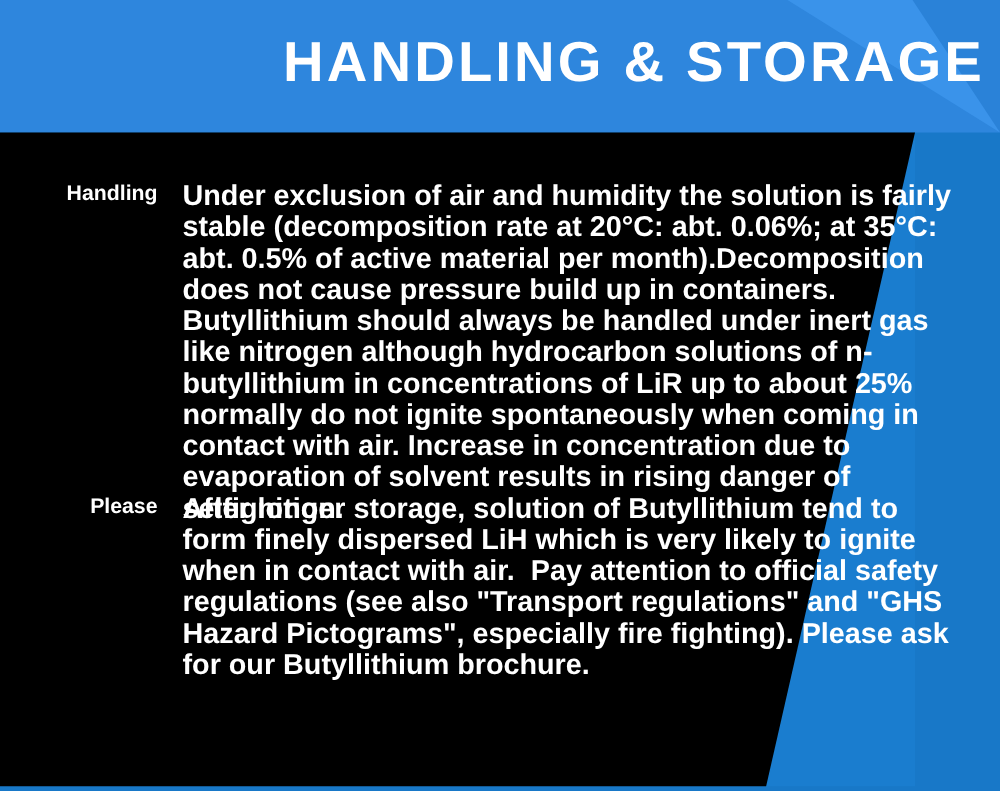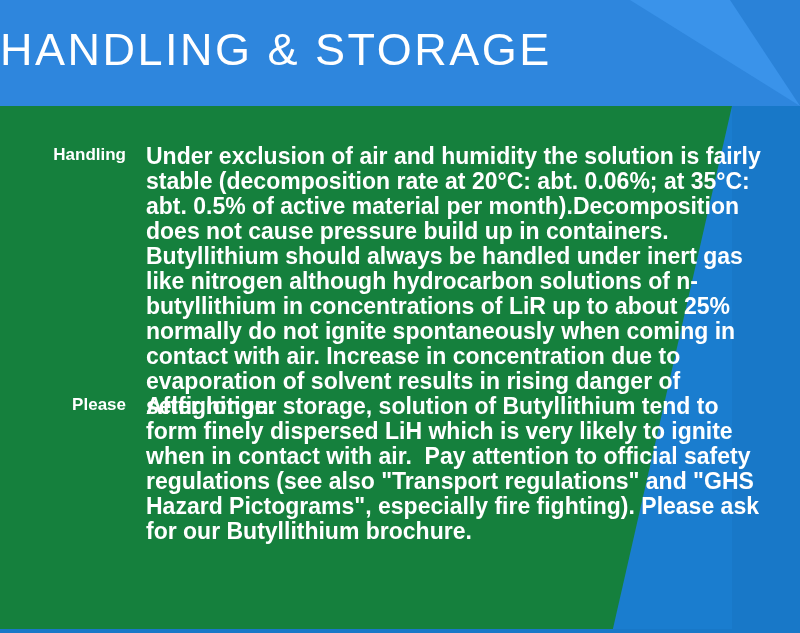--- a/index.html
+++ b/index.html
@@ -42,35 +42,35 @@
     right: 0;
     top: 0;
     width: 0;
     height: 0;
     border-top: 106px solid #2a82d8;
     border-left: 70px solid transparent;
   }
   .header-title {
     position: absolute;
     left: 0;
-    right: 0;
+    right: 12px;
     top: 24px;
-    text-align: left;
+    text-align: right;
     color: #ffffff;
     font-size: 45px;
-    font-weight: normal;
+    font-weight: bold;
     letter-spacing: 2.5px;
     font-family: "Liberation Sans", sans-serif;
   }
   
   .body {
     position: relative;
     width: 732px;
     height: 527px;
-    background: #15803d;
+    background: #000000;
   }
   .body .bg-diag {
     position: absolute;
     right: 0;
     bottom: 0;
     width: 0;
     height: 0;
     border-bottom: 527px solid #1a7dcf;
     border-left: 120px solid transparent;
   }

